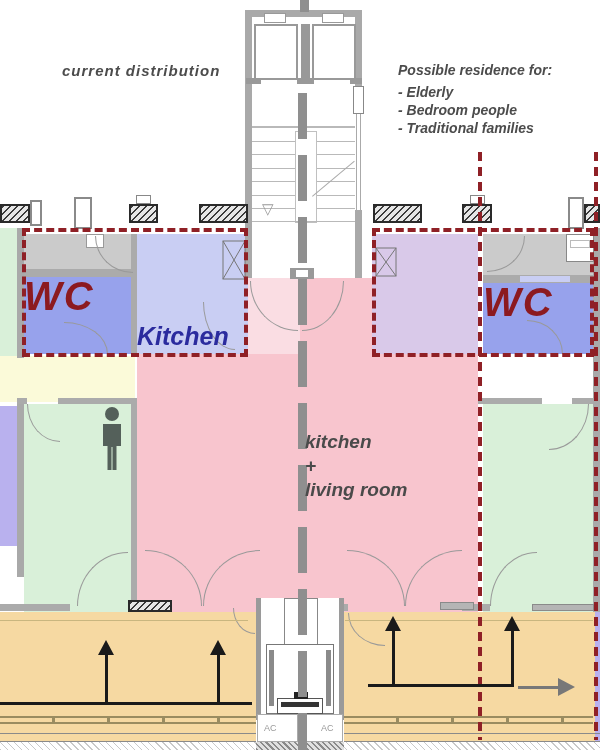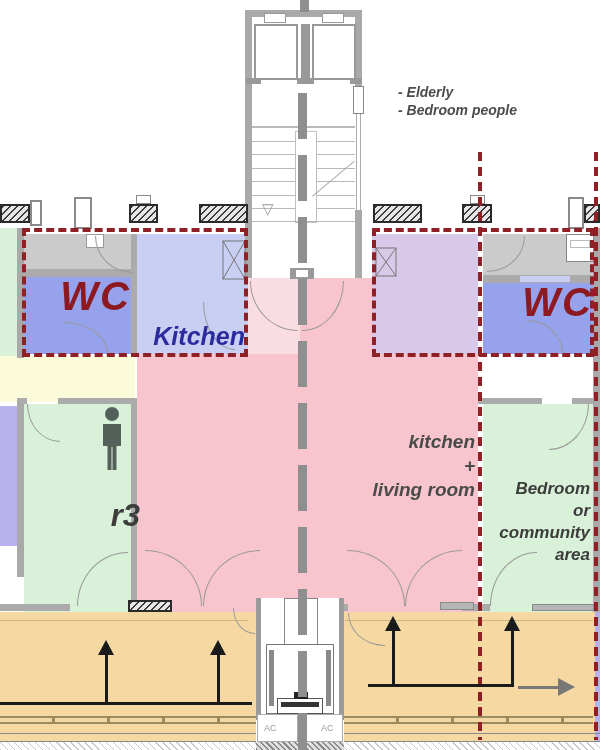--- a/index.html
+++ b/index.html
@@ -3,21 +3,21 @@
 <meta charset="utf-8">
 <style>
   html,body{margin:0;padding:0;background:#fff}
   *{box-sizing:border-box}
   #plan{position:relative;width:600px;height:750px;background:#fff;overflow:hidden;
         font-family:"Liberation Sans",sans-serif}
   .abs{position:absolute}
   .fill{position:absolute}
   .wall{position:absolute;background:var(--wall_gray,#a9a9a9)}
   .txt{position:absolute;font-weight:bold;font-style:italic;color:#4c4c4c;white-space:pre-line}
-  .ctr{text-align:right}
+  .ctr{text-align:left}
   .arc{position:absolute}
   .arc-tl{border-top:1px solid #999;border-left:1px solid #999;border-top-left-radius:100% 100%}
   .arc-tr{border-top:1px solid #999;border-right:1px solid #999;border-top-right-radius:100% 100%}
   .arc-bl{border-bottom:1px solid #999;border-left:1px solid #999;border-bottom-left-radius:100% 100%}
   .arc-br{border-bottom:1px solid #999;border-right:1px solid #999;border-bottom-right-radius:100% 100%}
   .radiator{position:absolute;border:2px solid #2a2a2a;
     background:repeating-linear-gradient(135deg,#3a3a3a 0 1.5px,#e6e6e6 1.5px 5px)}
   .red-dash-v{position:absolute;width:4px;
     background:repeating-linear-gradient(180deg,var(--unit_dash_red,#8f2026) 0 9px,transparent 9px 15px);z-index:30}
   .unit-outline{position:absolute;border:4px dashed var(--unit_dash_red,#8f2026);z-index:30}
@@ -186,27 +186,25 @@
   <div class="abs z6" style="left:518px;top:686px;width:42px;height:3px;background:#787878"></div>
   <div class="abs z6" style="left:558px;top:678px;width:0;height:0;border-top:9px solid transparent;border-bottom:9px solid transparent;border-left:17px solid #787878"></div>
 
   <svg class="abs z6" style="left:98px;top:406px" width="28" height="70" viewBox="0 0 28 70">
     <g fill="#54605a">
       <circle cx="14" cy="8" r="7"></circle>
       <path d="M5 18 h18 v22 h-4.5 v24 h-4 V41 h-1 v23 h-4 V40 H5 z"></path>
     </g>
   </svg>
 
+  <div class="txt z6" style="left:62px;top:62px;font-size:15px;letter-spacing:1px;white-space:nowrap">current distribution</div>
+  <div class="txt z6" style="left:398px;top:62px;font-size:14px;white-space:nowrap">Possible residence for:</div>
   <div class="txt z6" style="left:398px;top:84px;font-size:14px;white-space:nowrap">- Elderly</div>
   <div class="txt z6" style="left:398px;top:102px;font-size:14px;white-space:nowrap">- Bedroom people</div>
+  <div class="txt z6" style="left:398px;top:120px;font-size:14px;white-space:nowrap">- Traditional families</div>
   <div class="txt ctr z6" style="left:24px;top:274px;width:107px;font-size:40px;letter-spacing:2px;color:#8c1a20">WC</div>
   <div class="txt ctr z6" style="left:137px;top:322px;width:108px;font-size:25px;color:#2b2b9e">Kitchen</div>
   <div class="txt ctr z6" style="left:483px;top:280px;width:110px;font-size:40px;letter-spacing:2px;color:#8c1a20">WC</div>
   <div class="txt ctr z6" style="left:305px;top:430px;width:170px;font-size:19px;line-height:24px;color:#4a4a4a">kitchen
 +
 living room</div>
-  <div class="txt ctr z6" style="left:60px;top:498px;width:80px;font-size:31px;color:#3c3c3c">r3</div>
-  <div class="txt ctr z6" style="left:486px;top:478px;width:104px;font-size:17px;line-height:22px;color:#3c3c3c">Bedroom
-or
-community
-area</div>
 
 </div>
 
 </body></html>

